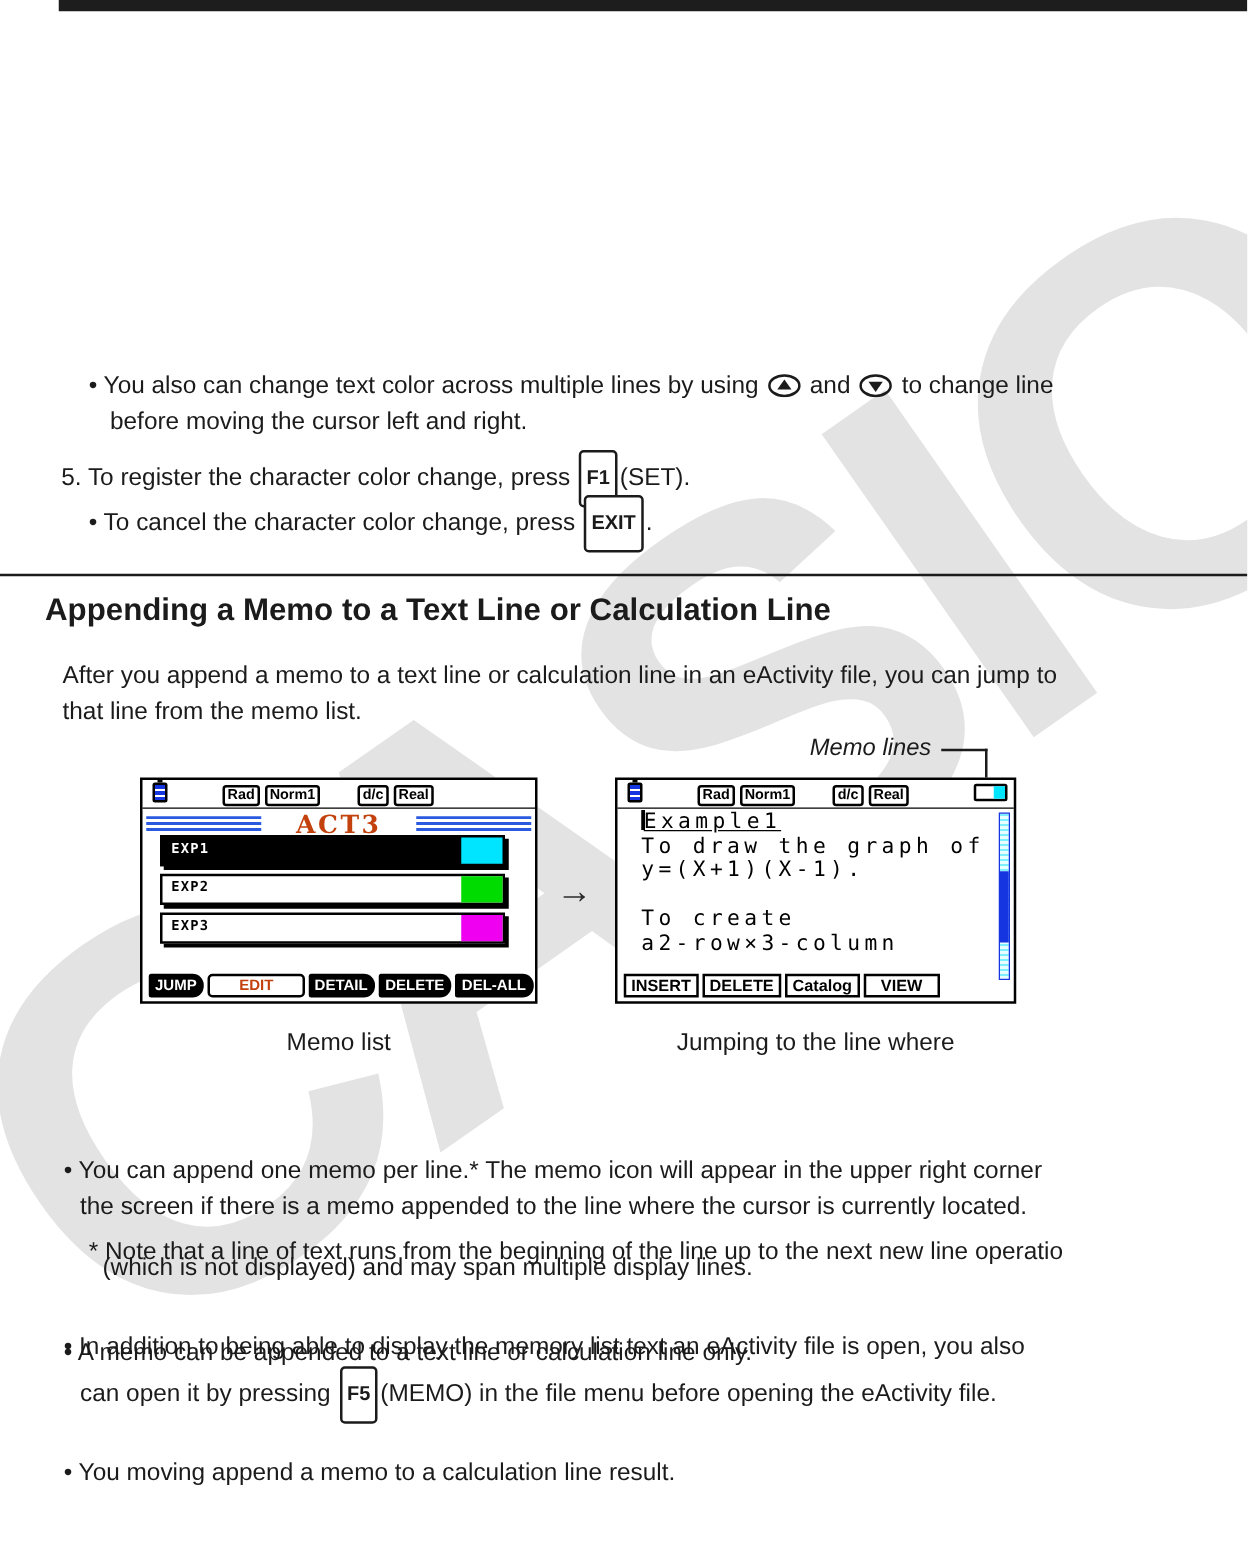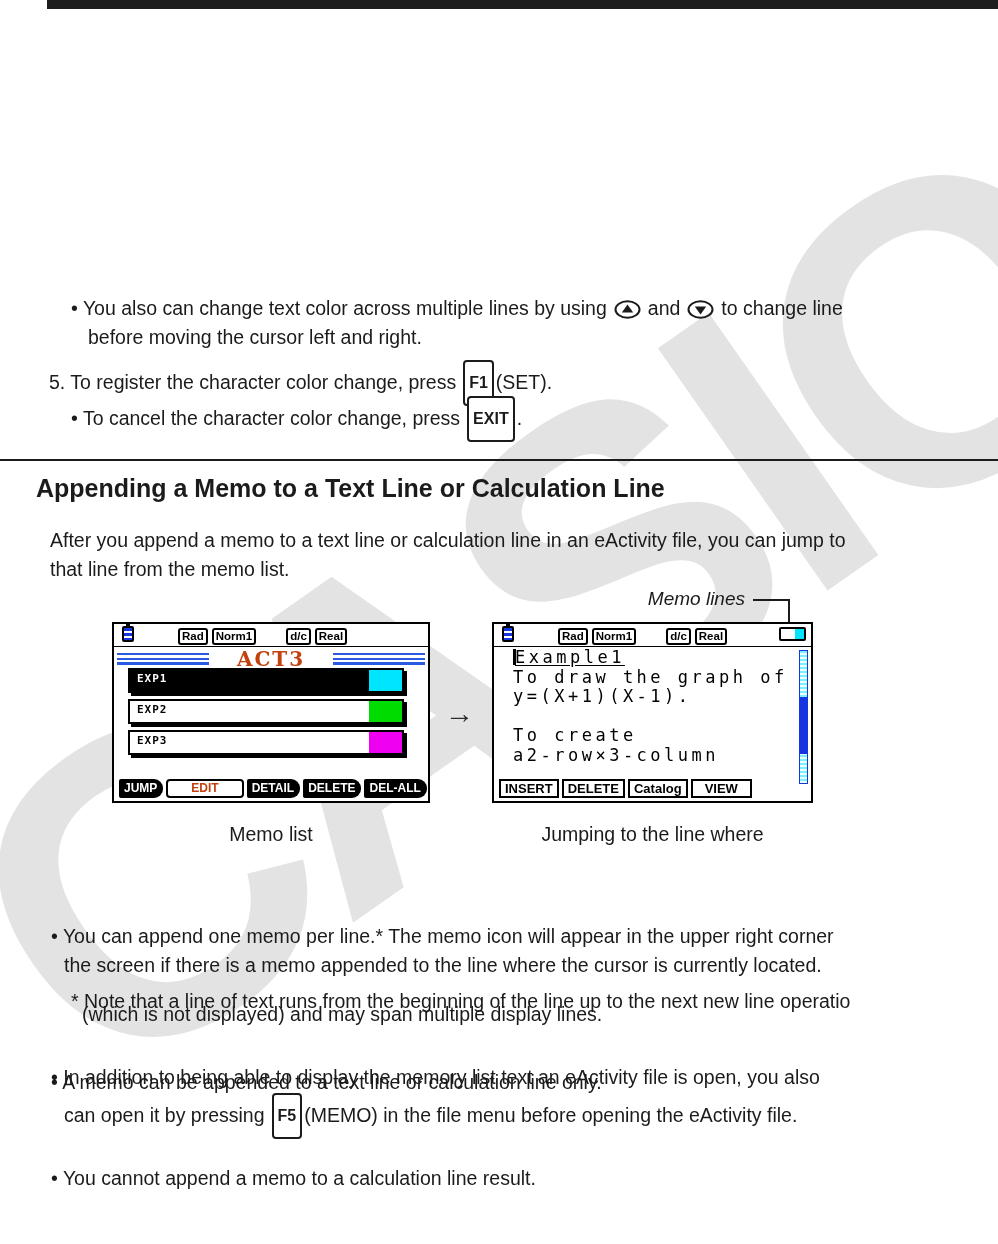--- a/index.html
+++ b/index.html
@@ -182,15 +182,15 @@
 
   <div class="line" style="left:71px;top:987px;">* Note that a line of text runs from the beginning of the line up to the next new line operatio</div>
   <div class="line" style="left:82px;top:1000px;">(which is not displayed) and may span multiple display lines.</div>
 
   <div class="line" style="left:51px;top:1063px;">• In addition to being able to display the memory list text an eActivity file is open, you also</div>
   <div class="line" style="left:64px;top:1093px;">
     <span>can open it by pressing</span><span class="keycap">F5</span><span class="post">(MEMO) in the file menu before opening the eActivity file.</span>
   </div>
 
   <div class="line" style="left:51px;top:1068px;">• A memo can be appended to a text line or calculation line only.</div>
-  <div class="line" style="left:51px;top:1164px;">• You cannot append a memo to a calculation line result.</div>
+  <div class="line" style="left:51px;top:1164px;">• You moving append a memo to a calculation line result.</div>
 
 </div>
 
 </body></html>

